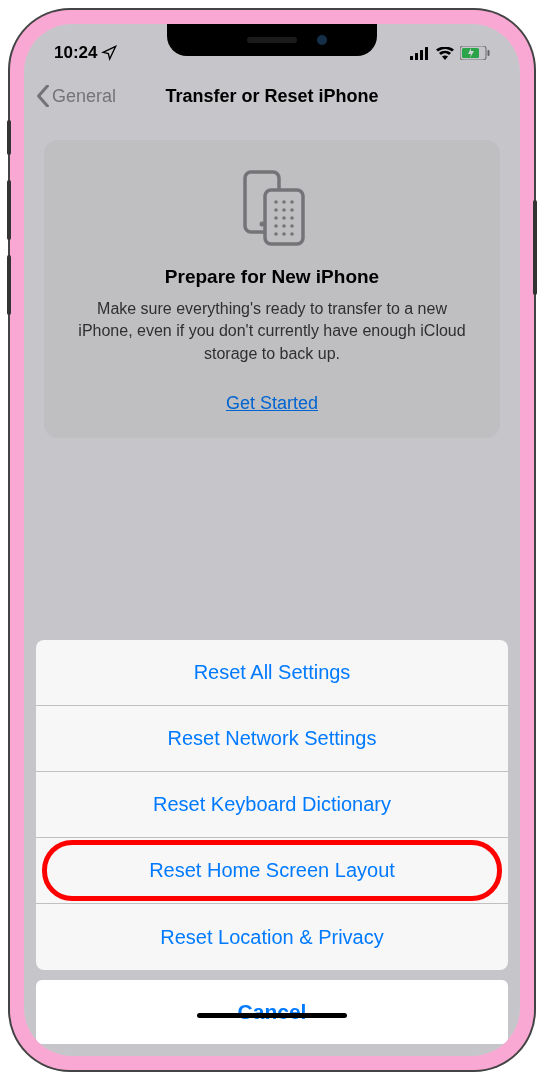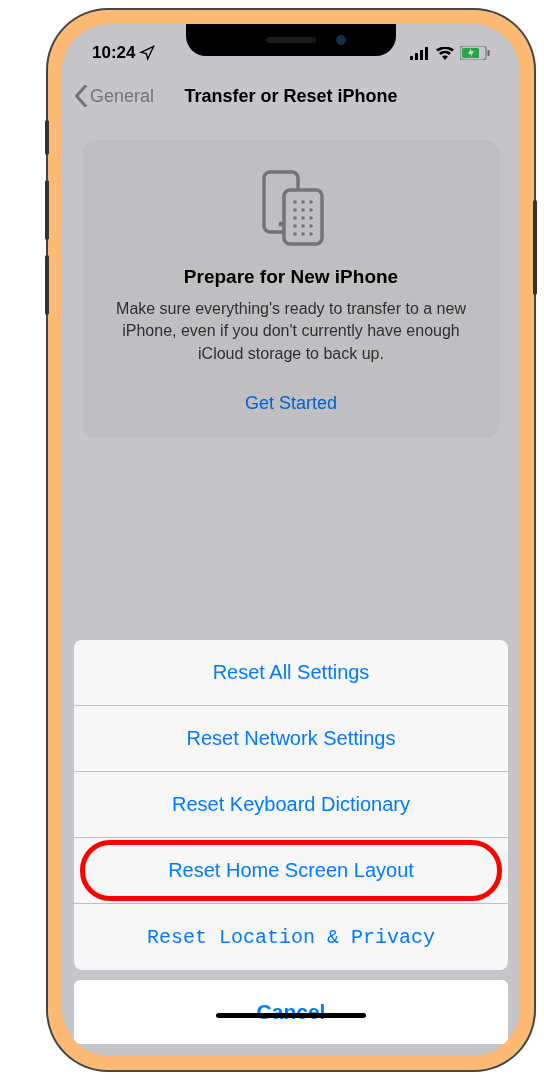--- a/index.html
+++ b/index.html
@@ -7,26 +7,25 @@
       font-family: -apple-system, BlinkMacSystemFont, "Helvetica Neue", sans-serif;
       background: #fff;
       display: flex;
       justify-content: center;
       align-items: flex-start;
       padding: 10px;
     }
     .phone {
       width: 524px;
       height: 1060px;
-      background: #fdba74;
+      background: #f9a8d4;
       border-radius: 60px;
       padding: 14px;
       position: relative;
       box-shadow: 0 0 0 2px #444;
-      margin-left: 38px;
     }
     .screen {
       width: 100%;
       height: 100%;
       background: #f2f2f7;
       border-radius: 48px;
       overflow: hidden;
       position: relative;
     }
     .notch {
@@ -100,21 +99,21 @@
     .content { padding: 20px; }
     .prepare-card {
       background: #e9e9ed;
       border-radius: 14px;
       padding: 28px 20px 24px;
       text-align: center;
     }
     .prepare-icon { margin-bottom: 18px; display: flex; justify-content: center; }
     .prepare-title { font-size: 19px; font-weight: 700; margin-bottom: 10px; }
     .prepare-desc { font-size: 16px; color: #3a3a3c; line-height: 1.4; margin-bottom: 28px; padding: 0 4px; }
-    .get-started { color: #007aff; font-size: 18px; }
+    .get-started { color: #007aff; font-size: 18px; text-decoration: underline; }
     .dimmer {
       position: absolute;
       inset: 0;
       background: rgba(0,0,0,0.18);
       z-index: 200;
     }
     .action-sheet {
       position: absolute;
       bottom: 0;
       left: 0;
@@ -131,21 +130,21 @@
     .sheet-item {
       height: 66px;
       display: flex;
       align-items: center;
       justify-content: center;
       font-size: 20px;
       color: #007aff;
       border-bottom: 0.5px solid rgba(60,60,67,0.29);
       position: relative;
     }
-    .sheet-item:last-child { border-bottom: none; font-family: Liberation Mono, monospace; }
+    .sheet-item:last-child { border-bottom: none; }
     .sheet-cancel {
       background: #fff;
       border-radius: 6px;
       height: 64px;
       display: flex;
       align-items: center;
       justify-content: center;
       font-size: 21px;
       font-weight: 600;
       color: #007aff;

